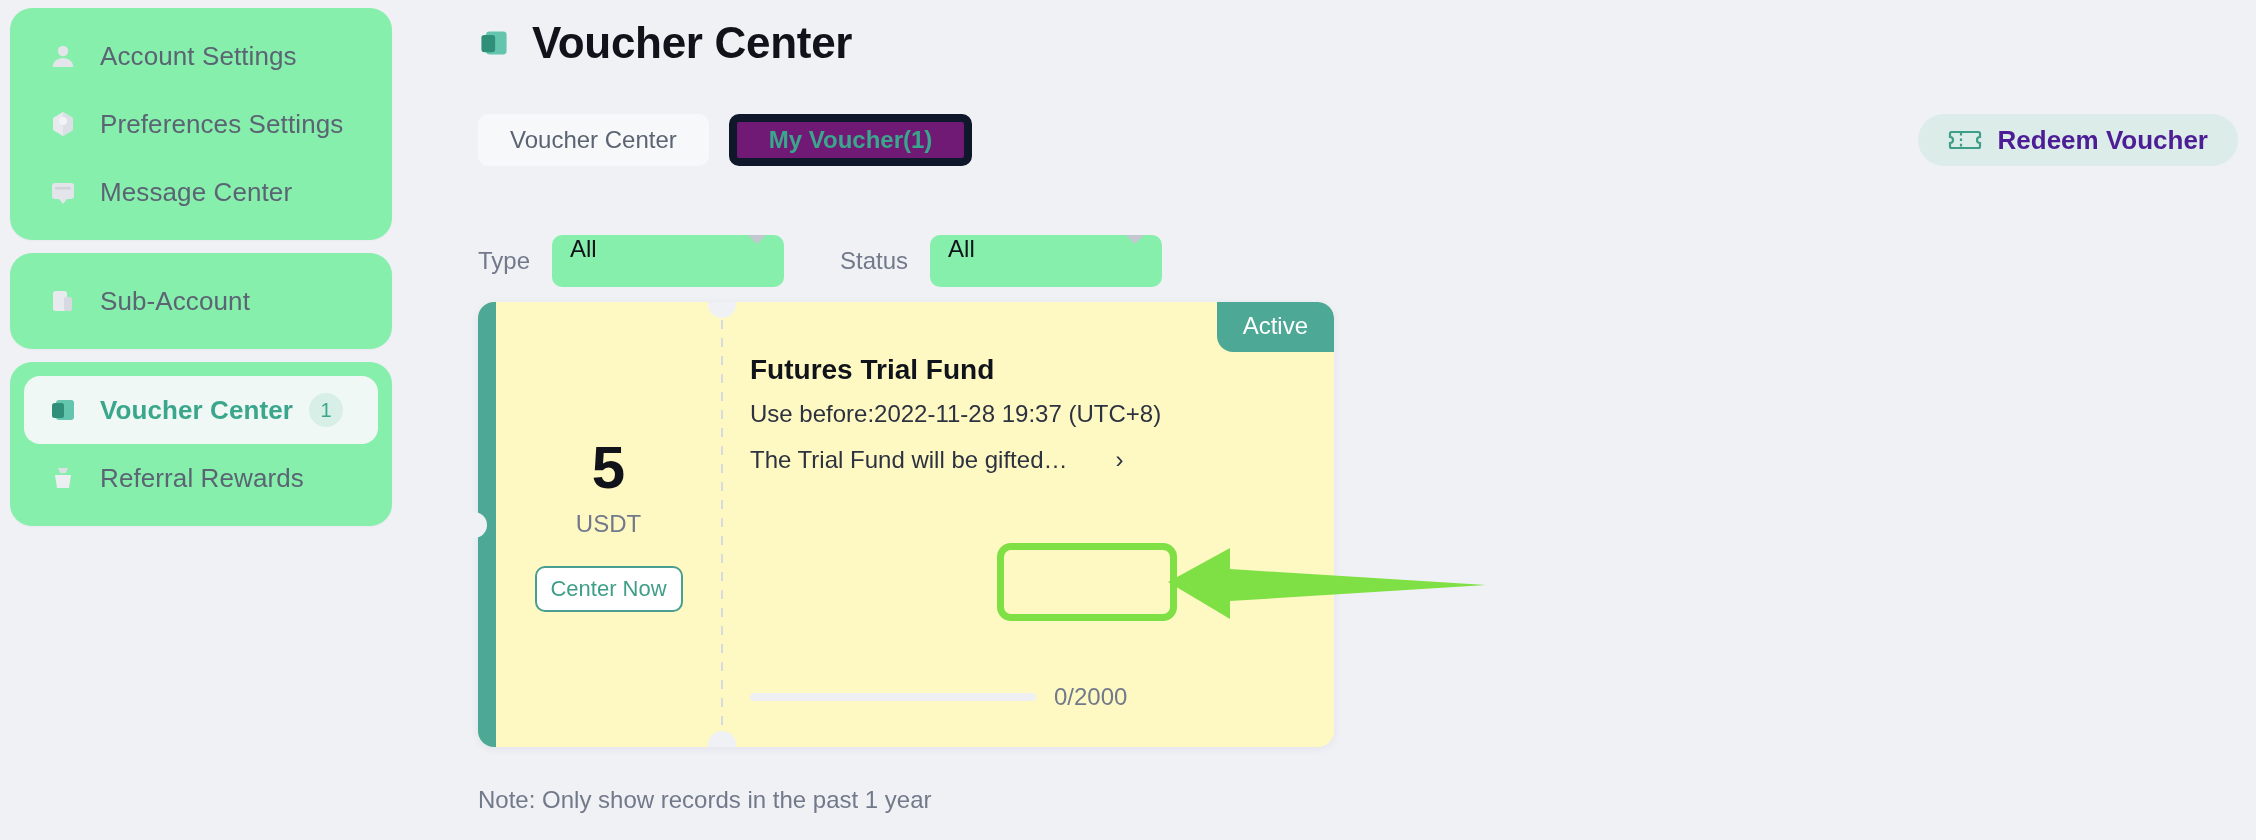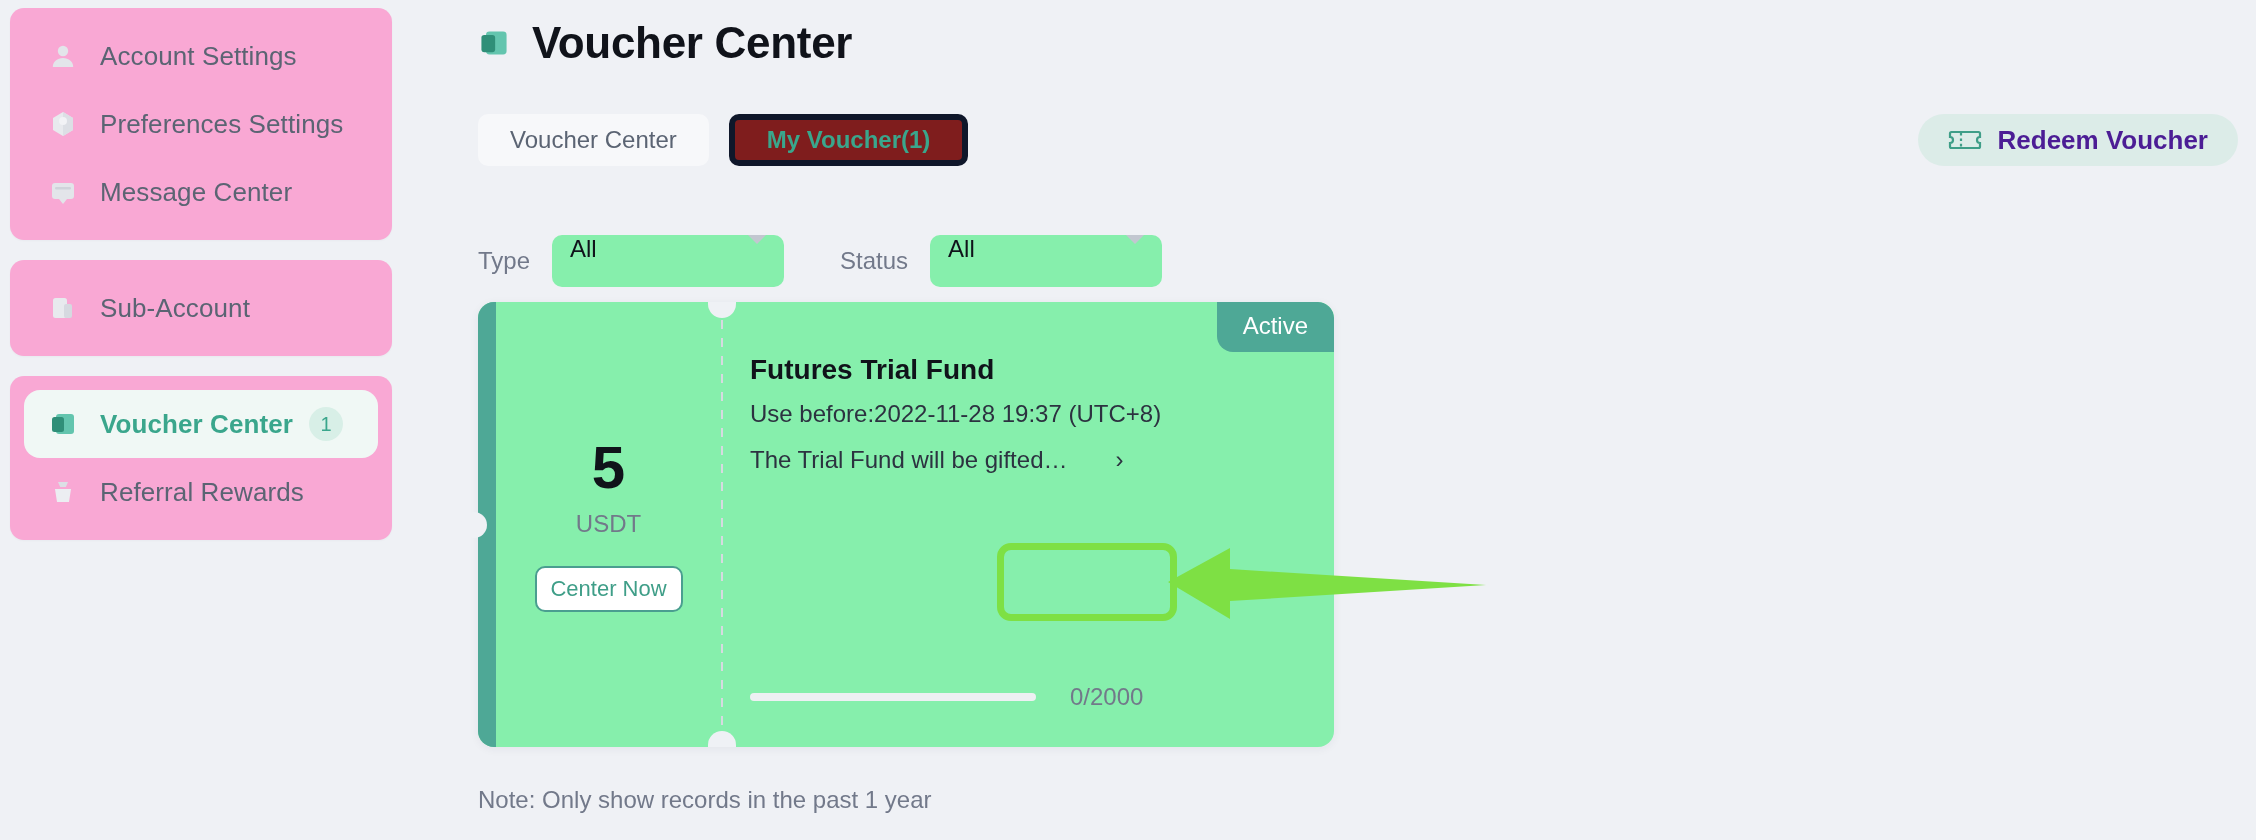--- a/index.html
+++ b/index.html
@@ -11,24 +11,24 @@
   }
   .app { position: relative; width: 2256px; height: 840px; }
 
   
   .sidebar {
     position: absolute;
     left: 10px; top: 8px;
     width: 382px;
   }
   .side-group {
-    background: #f9a8d4;
-    border-radius: 14px;
+    background: #86efac;
+    border-radius: 22px;
     padding: 14px 0;
-    margin-bottom: 20px;
+    margin-bottom: 13px;
     box-shadow: 0 1px 2px rgba(20,30,60,.03);
   }
   .side-item {
     display: flex;
     align-items: center;
     height: 68px;
     margin: 0 14px;
     padding: 0 24px;
     border-radius: 16px;
     cursor: pointer;
@@ -83,24 +83,24 @@
     display: flex; align-items: center; justify-content: center;
     padding: 0 32px;
     border-radius: 10px;
     font-size: 24px;
     cursor: pointer;
     white-space: nowrap;
   }
   .tab.inactive { background: #f7f8fa; color: #5b6473; }
   .tab.selected {
     margin-left: 20px;
-    background: #7f1d1d;
+    background: #701a75;
     color: #3aa68c;
     font-weight: bold;
-    border: 6px solid #0f172a;
+    border: 8px solid #0f172a;
     text-align: right;
   }
   .redeem-btn {
     margin-left: auto;
     height: 52px;
     display: flex; align-items: center;
     padding: 0 30px;
     border-radius: 26px;
     background: #dcece8;
     color: #4c1d95;
@@ -136,21 +136,21 @@
   }
 
   
   .card-wrap {
     position: absolute;
     top: 302px; left: 0;
     width: 856px; height: 445px;
   }
   .card {
     position: absolute; inset: 0;
-    background: #86efac;
+    background: #fef9c3;
     border-radius: 16px;
     box-shadow: 0 2px 10px rgba(30,40,70,.06);
     overflow: hidden;
   }
   .stripe {
     position: absolute;
     left: 0; top: 0; bottom: 0;
     width: 18px;
     background: #4ea896;
   }
@@ -226,21 +226,21 @@
   .v-sub { font-size: 24px; color: #2c3240; margin-top: 14px; }
   .v-desc {
     font-size: 24px; color: #2c3240; margin-top: 18px;
     display: flex; align-items: center; cursor: pointer; gap: 36px;
   }
   .v-desc .arr { margin-left: 12px; font-size: 24px; color: #2c3240; }
 
   .progress-row {
     position: absolute;
     left: 0; bottom: 36px; right: 0;
-    display: flex; align-items: center; gap: 16px;
+    display: flex; align-items: center;
   }
   .pbar {
     width: 286px; height: 8px;
     background: #eef0f3;
     border-radius: 4px;
   }
   .pfill { height: 100%; width: 0%; background: #4ea896; border-radius: 4px; }
   .ptext { margin-left: 18px; font-size: 24px; color: #72798a; }
 
   

